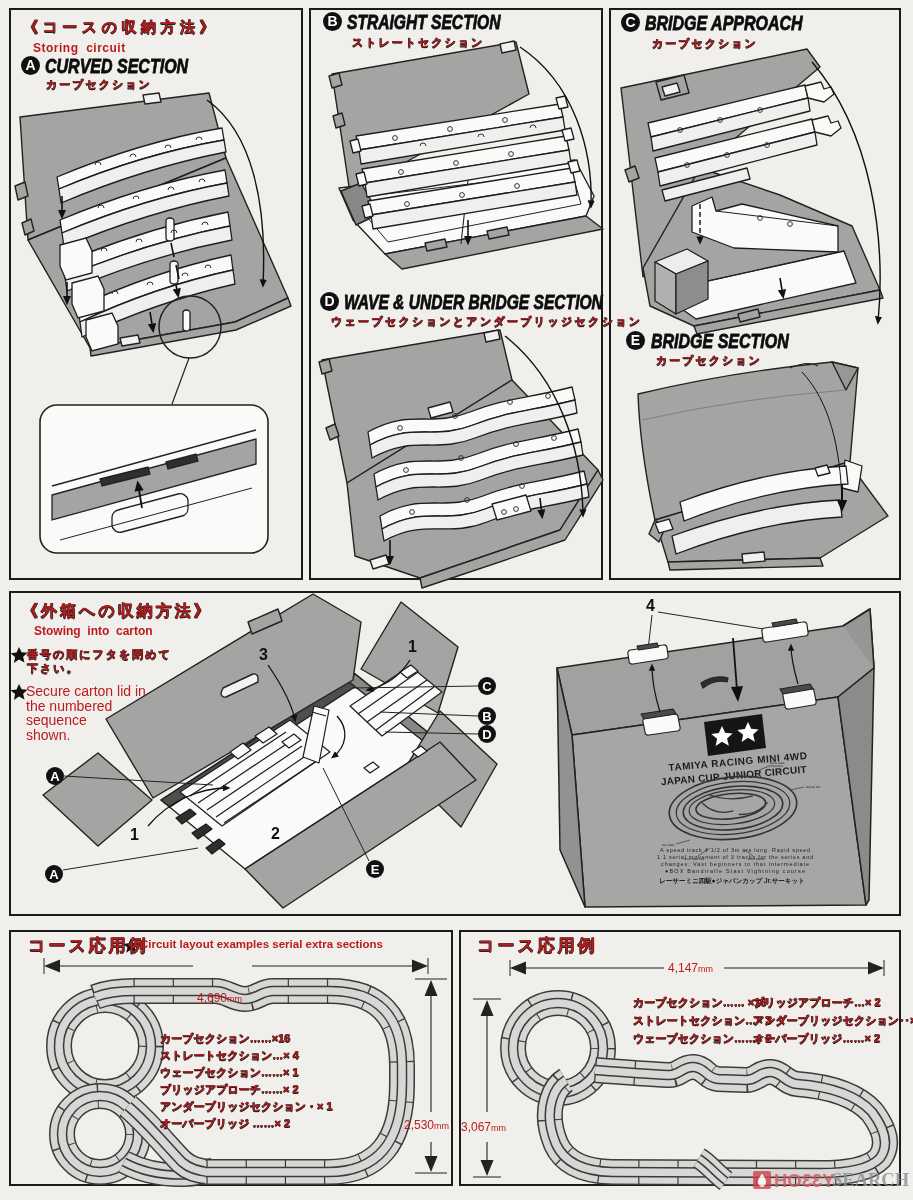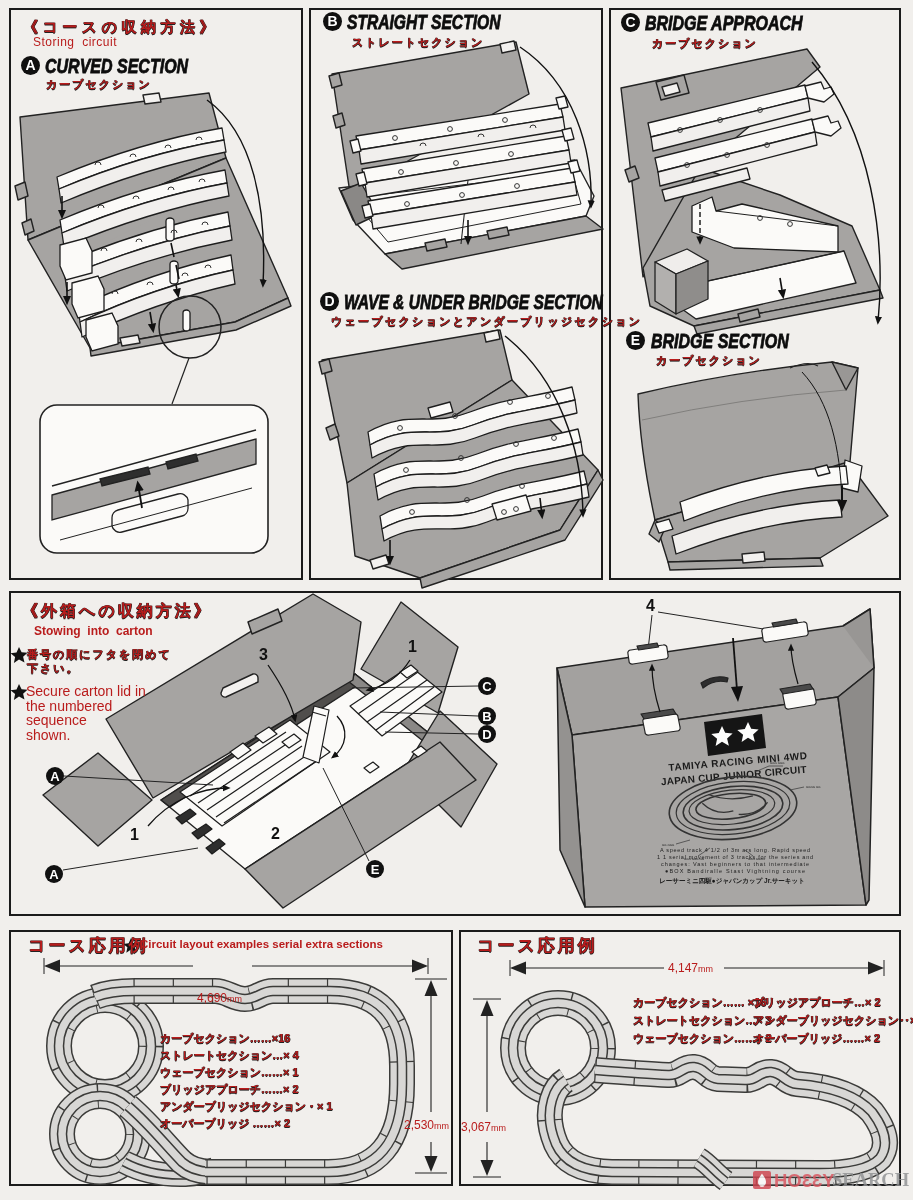--- a/index.html
+++ b/index.html
@@ -506,21 +506,21 @@
 
 <path d="M19,647 l2.6,5.3 5.9,0.5 -4.4,4 1.4,5.8 -5.5,-3.1 -5.1,3.4 1.2,-5.9 -4.6,-3.7 6,-0.7 z" fill="#111"></path>
 
 <path d="M19,684 l2.6,5.3 5.9,0.5 -4.4,4 1.4,5.8 -5.5,-3.1 -5.1,3.4 1.2,-5.9 -4.6,-3.7 6,-0.7 z" fill="#111"></path>
 
 <path d="M131,938 l2.4,4.9 5.5,0.5 -4.1,3.7 1.3,5.4 -5.1,-2.9 -4.7,3.2 1.1,-5.5 -4.3,-3.4 5.6,-0.7 z" fill="#111"></path>
 </svg>
 
 <div class="t jp" style="left:23px;top:18px;font-size:15px;letter-spacing:4.5px">《コースの収納方法》</div>
 
-<div class="t" style="left:33px;top:35px;font-size:12px;font-weight:normal;letter-spacing:0.5px">Storing&nbsp; circuit</div>
+<div class="t" style="left:33px;top:41px;font-size:12px;font-weight:bold;letter-spacing:0.5px">Storing&nbsp; circuit</div>
 
 <div class="cir" style="left:21px;top:56px;width:19px;height:19px;font-size:14px;line-height:19px">A</div>
 
 <div class="sec" style="left:45px;top:55px;font-size:20px;transform:scaleX(0.80)">CURVED SECTION</div>
 
 <div class="t jp" style="left:46px;top:77px;font-size:11px;letter-spacing:2px">カーブセクション</div>
 
 <div class="cir" style="left:323px;top:12px;width:19px;height:19px;font-size:14px;line-height:19px">B</div>
 
 <div class="sec" style="left:347px;top:11px;font-size:20px;transform:scaleX(0.78)">STRAIGHT SECTION</div>

